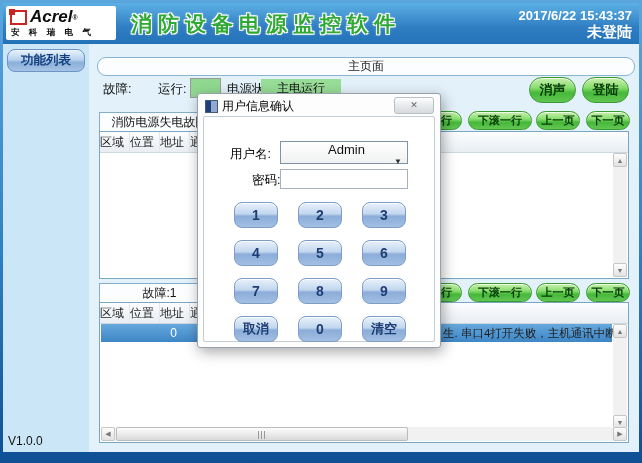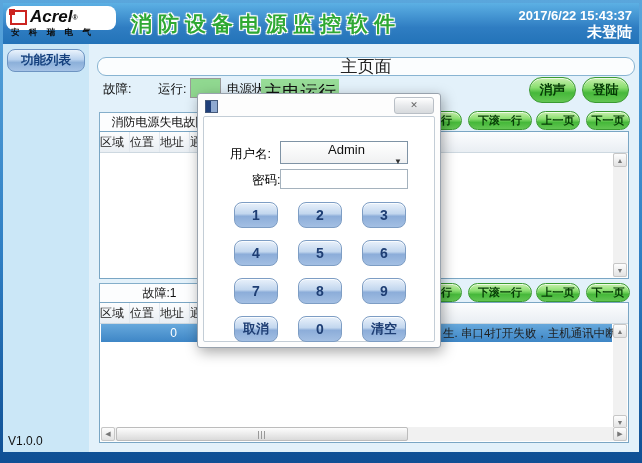--- a/index.html
+++ b/index.html
@@ -3,21 +3,21 @@
 <meta charset="utf-8">
 <style>
   html,body{margin:0;padding:0;}
   body{font-family:"Liberation Sans","DejaVu Sans",sans-serif;background:#888;}
   .window{position:relative;width:642px;height:463px;overflow:hidden;
     background:linear-gradient(180deg,#5aa6dc 0%,#2f7fc4 55%,#0f4f94 100%);}
   
   .header{position:absolute;left:3px;top:3px;width:636px;height:41px;
     background:linear-gradient(180deg,#5cb0e4 0%,#2f7dc2 60%,#2373b8 100%);
     border-bottom:1px solid #145a9e;}
-  .logo-box{position:absolute;left:3px;top:3px;width:110px;height:24px;background:#fff;border-radius:8px;padding:1px 0 0 4px;box-sizing:border-box;}
+  .logo-box{position:absolute;left:3px;top:3px;width:110px;height:34px;background:#fff;border-radius:2px;padding:1px 0 0 4px;box-sizing:border-box;}
   .logo-row{display:flex;align-items:center;height:20px;}
   .logo-mark{position:relative;display:inline-block;width:13px;height:11px;border:2px solid #cc2420;margin-right:3px;}
   .logo-mark::before{content:"";position:absolute;left:-3px;top:-3px;width:6px;height:6px;background:#cc2420;}
   .logo-name{font-size:17px;font-weight:bold;font-style:italic;color:#0d0d0d;}
   .logo-reg{font-size:7px;font-weight:bold;color:#0d0d0d;vertical-align:super;}
   .logo-sub{font-size:8.5px;font-weight:bold;letter-spacing:3.5px;color:#0d0d0d;padding-left:1px;}
   .app-title{position:absolute;left:128px;top:7px;font-size:21px;font-weight:900;color:#2fa834;letter-spacing:6px;white-space:nowrap;
     text-shadow:-1px -1px 0 #fff,1px -1px 0 #fff,-1px 1px 0 #fff,1px 1px 0 #fff,0 0 3px #fff;}
   .header-right{position:absolute;right:7px;top:4px;text-align:right;color:#fff;}
   .datetime{font-size:13px;font-weight:bold;line-height:17px;}
@@ -33,23 +33,23 @@
   .version{position:absolute;left:5px;bottom:4px;font-size:12px;color:#111;}
   .main{position:absolute;left:89px;top:44px;width:550px;height:408px;background:#e3f1fa;}
   
   .lbl{position:absolute;font-size:12.5px;color:#111;white-space:nowrap;}
   .btn-green{position:absolute;text-align:center;font-weight:bold;color:#053a05;cursor:pointer;
     background:linear-gradient(180deg,#c9efae 0%,#8adf70 40%,#46b83a 62%,#63c653 100%);
     border:1px solid #3a9a31;box-shadow:inset 0 1px 0 rgba(255,255,255,.7);box-sizing:border-box;}
   .nav-btn{height:19px;line-height:17px;border-radius:10px;font-size:11px;}
   .act-btn{width:47px;height:26px;line-height:24px;border-radius:13px;font-size:13px;}
   .page-title-box{position:absolute;left:97px;top:57px;width:536px;height:17px;line-height:17px;border-radius:9px;
-    background:#fbfdfe;border:1px solid #88b4d2;font-size:17px;color:#222;text-align:center;}
+    background:#fbfdfe;border:1px solid #88b4d2;font-size:12px;color:#222;text-align:center;}
   .swatch{position:absolute;left:190px;top:78px;width:29px;height:18px;background:#90d890;border:1px solid #9a9a9a;}
-  .power-value{position:absolute;left:261px;top:79px;background:#97dc97;font-size:18px;color:#111;padding:1px 3px;}
+  .power-value{position:absolute;left:261px;top:79px;background:#97dc97;font-size:12px;color:#111;padding:1px 16px;}
   .strip{position:absolute;height:18px;line-height:18px;background:#fcfdfe;border:1px solid #84aeca;text-align:center;font-size:12px;color:#111;box-sizing:content-box;}
   
   .tbl{position:absolute;background:#fff;border:1px solid #7aa6c4;box-sizing:border-box;}
   .thead{display:flex;height:20px;background:linear-gradient(#fcfdfe,#e9eef3);border-bottom:1px solid #cdd8e0;}
   .th{width:29px;font-size:12px;line-height:20px;color:#222;border-right:1px solid #e2e8ee;}
   .vscroll{position:absolute;right:1px;top:21px;width:14px;background:#f1f1f1;}
   .vs-up{position:absolute;top:0;left:0;right:0;}
   .vs-dn{position:absolute;bottom:0;left:0;right:0;}
   .sb-btn{height:14px;display:flex;align-items:center;justify-content:center;font-size:7px;color:#777;
     background:linear-gradient(#fdfdfd,#e2e2e2);border:1px solid #c6c6c6;border-radius:2px;box-sizing:border-box;cursor:pointer;}
@@ -172,20 +172,21 @@
       <div class="sb-btn hs-left">◀</div>
       <div class="hs-thumb">
           <span class="grip"></span>
         </div>
       <div class="sb-btn hs-right">▶</div>
     </div>
   </div>
 
   <div class="dialog">
     <span class="dlg-icon"></span>
+    <span class="dlg-title">用户信息确认</span>
     <span class="dlg-close">✕</span>
     <div class="dlg-body">
       <span class="dlg-label lbl-user">用户名:</span>
       <div class="combo">
         <span>Admin</span>
         <span class="combo-arrow">▼</span>
       </div>
       <span class="dlg-label lbl-pass">密码:</span>
       <input class="pass-input" type="password" value="" style="">
       <div class="keypad">

